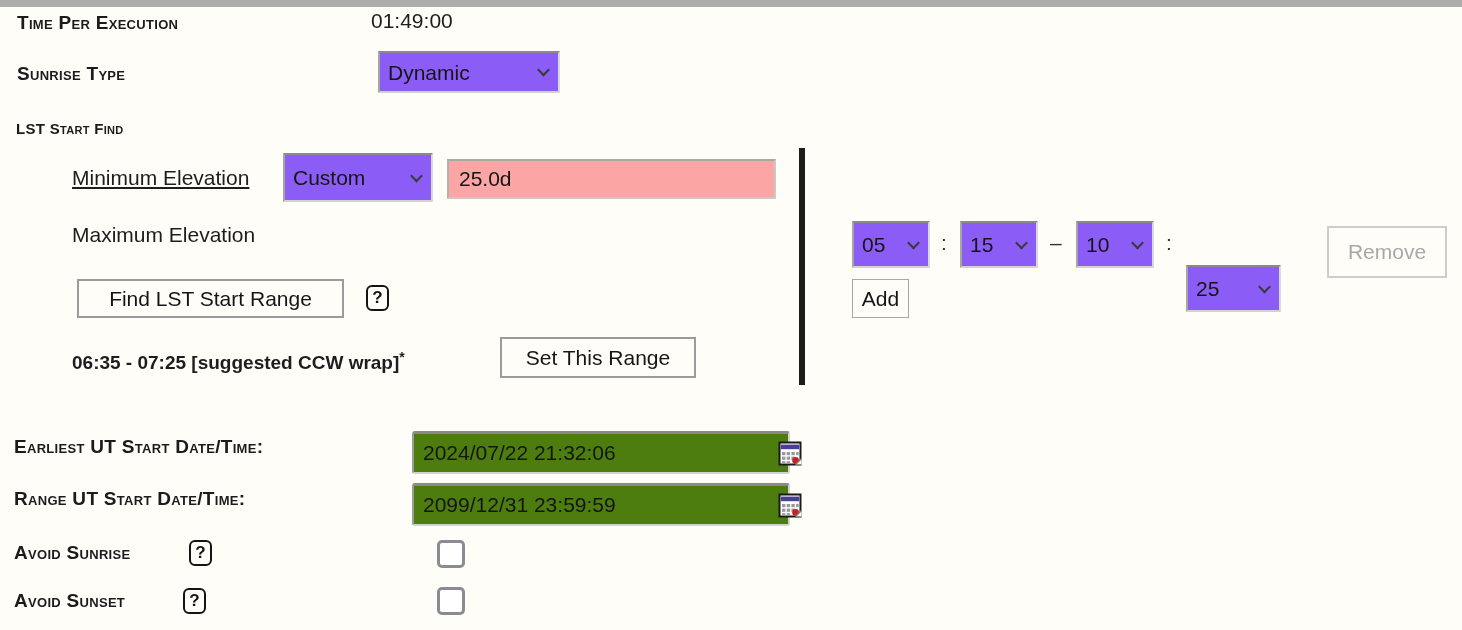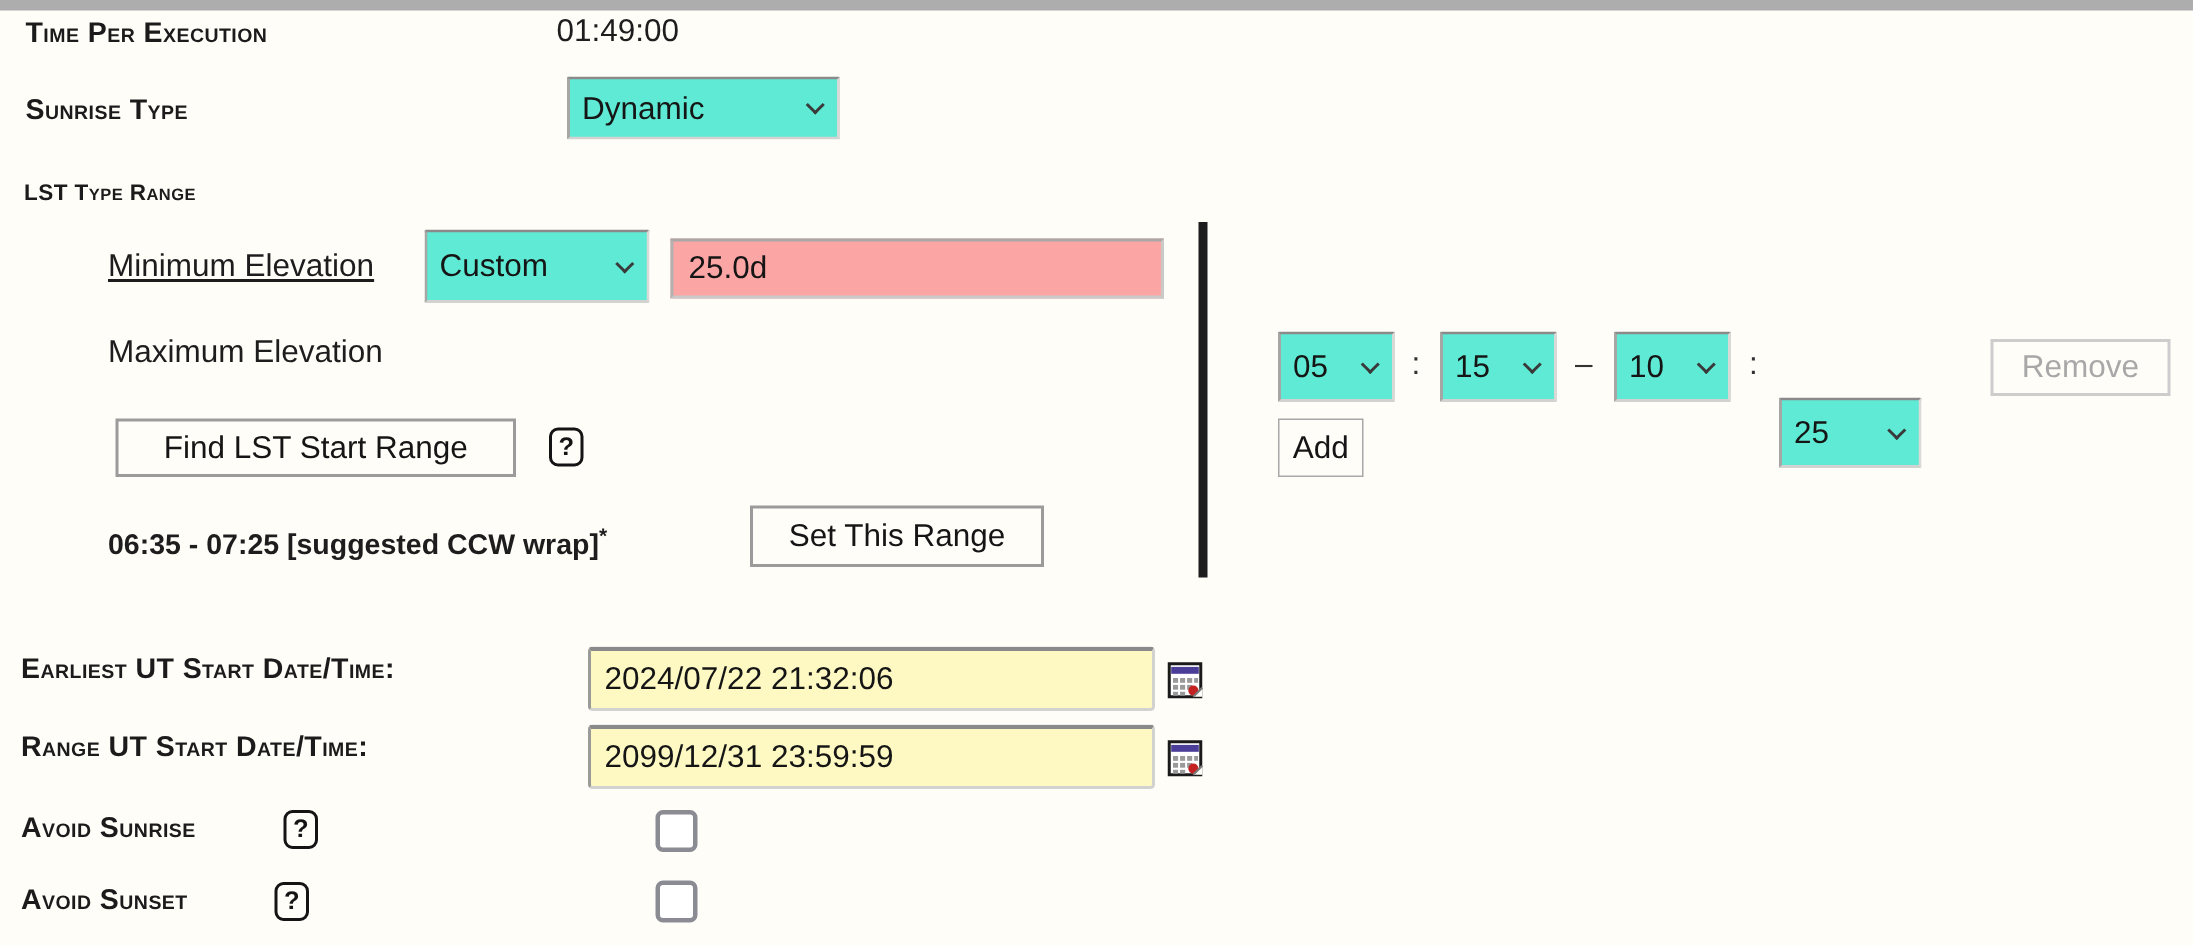--- a/index.html
+++ b/index.html
@@ -28,21 +28,21 @@
   }
   .sclbl-sm { font-size: 15px; }
   .plain { position: absolute; font-size: 21px; color: #1d1d1d; white-space: nowrap; }
   .boldtxt { position: absolute; font-size: 19px; font-weight: bold; color: #1d1d1d; white-space: nowrap; }
   .boldtxt sup { font-size: 14px; vertical-align: super; }
 
   .sel-wrap { position: absolute; }
   .sel-wrap select {
     appearance: none; -webkit-appearance: none;
     width: 100%; height: 100%;
-    background: #5eead4;
+    background: #8b5cf6;
     border: 2px solid;
     border-color: #8a8a8a #d9d9d7 #d2d2d0 #a6a6a4;
     font-family: "Liberation Sans", sans-serif;
     font-size: 21px;
     color: #151515;
     padding: 0 30px 0 8px;
     border-radius: 1px;
     outline: none;
   }
   .chev {
@@ -85,32 +85,33 @@
     border: 2px solid;
     border-color: #a8a8a6 #c9c9c7 #c9c9c7 #b2b2b0;
     font-family: "Liberation Sans", sans-serif;
     font-size: 21px;
     color: #151515;
     padding: 0 10px;
     outline: none;
   }
   .date-input {
     position: absolute;
-    background: #fef9c3;
+    background: #4d7c0f;
     border: 2px solid;
     border-top: 3px solid #8a8a8a;
     border-left-color: #9b9b99;
     border-right-color: #d2d2d0;
     border-bottom-color: #d2d2d0;
     border-radius: 3px;
     font-family: "Liberation Sans", sans-serif;
     font-size: 21px;
     color: #151515;
     padding: 0 9px;
     outline: none;
+    margin-left: 20px;
   }
 
   .vdivider { position: absolute; left: 799px; top: 148px; width: 6px; height: 237px; background: #1d1d1d; }
 
   .sep { position: absolute; font-size: 21px; color: #333; }
 
   .cal { position: absolute; width: 25px; height: 27px; cursor: pointer; }
 
   .chk {
     position: absolute;
@@ -132,21 +133,21 @@
 
   <div class="sclbl" style="left:17px; top:12px;">Time Per Execution</div>
   <div class="plain" style="left:371px; top:9px;">01:49:00</div>
 
   <div class="sclbl" style="left:17px; top:63px;">Sunrise Type</div>
   <div class="sel-wrap" style="left:378px; top:51px; width:182px; height:42px;">
     <select><option>Dynamic</option></select>
     <span class="chev"></span>
   </div>
 
-  <div class="sclbl sclbl-sm" style="left:16px; top:120px;">LST Type Range</div>
+  <div class="sclbl sclbl-sm" style="left:16px; top:120px;">LST Start Find</div>
 
   <div class="plain" style="left:72px; top:166px;text-decoration:underline;">Minimum Elevation</div>
   <div class="sel-wrap" style="left:283px; top:153px; width:150px; height:49px;">
     <select><option>Custom</option></select>
     <span class="chev"></span>
   </div>
   <input class="gray-input" style="left: 447px; top: 159px; width: 329px; height: 40px;" type="text" value="25.0d">
 
   <div class="plain" style="left:72px; top:223px;">Maximum Elevation</div>
 
@@ -171,21 +172,21 @@
   <div class="sep" style="left:1050px; top:231px;">–</div>
   <div class="sel-wrap" style="left:1076px; top:221px; width:78px; height:47px;">
     <select><option>10</option></select>
     <span class="chev"></span>
   </div>
   <div class="sep" style="left:1166px; top:231px;">:</div>
   <div class="sel-wrap" style="left:1186px; top:221px; width:95px; height:47px;margin-top:44px;">
     <select><option>25</option></select>
     <span class="chev"></span>
   </div>
-  <button class="btn" style="left:1327px; top:226px; width:120px; height:38px;" disabled="">Remove</button>
+  <button class="btn" style="left:1327px; top:226px; width:120px; height:52px;" disabled="">Remove</button>
   <button class="btn btn-thin" style="left:852px; top:279px; width:57px; height:39px;">Add</button>
 
   <div class="sclbl" style="left:14px; top:436px;">Earliest UT Start Date/Time:</div>
   <input class="date-input" style="left: 392px; top: 431px; width: 378px; height: 43px;" type="text" value="2024/07/22 21:32:06">
   <svg class="cal" style="left:778px; top:440px;" viewBox="0 0 25 27">
     <rect x="1.5" y="2.5" width="21" height="22" fill="#ffffff" stroke="#1a1a1a" stroke-width="2"></rect>
     <rect x="2.8" y="4.6" width="18.4" height="4.6" fill="#4a3e99"></rect>
     <g fill="#9a9a9a">
       <rect x="4" y="12" width="3.4" height="3.2"></rect>
         <rect x="8.7" y="12" width="3.4" height="3.2"></rect>

